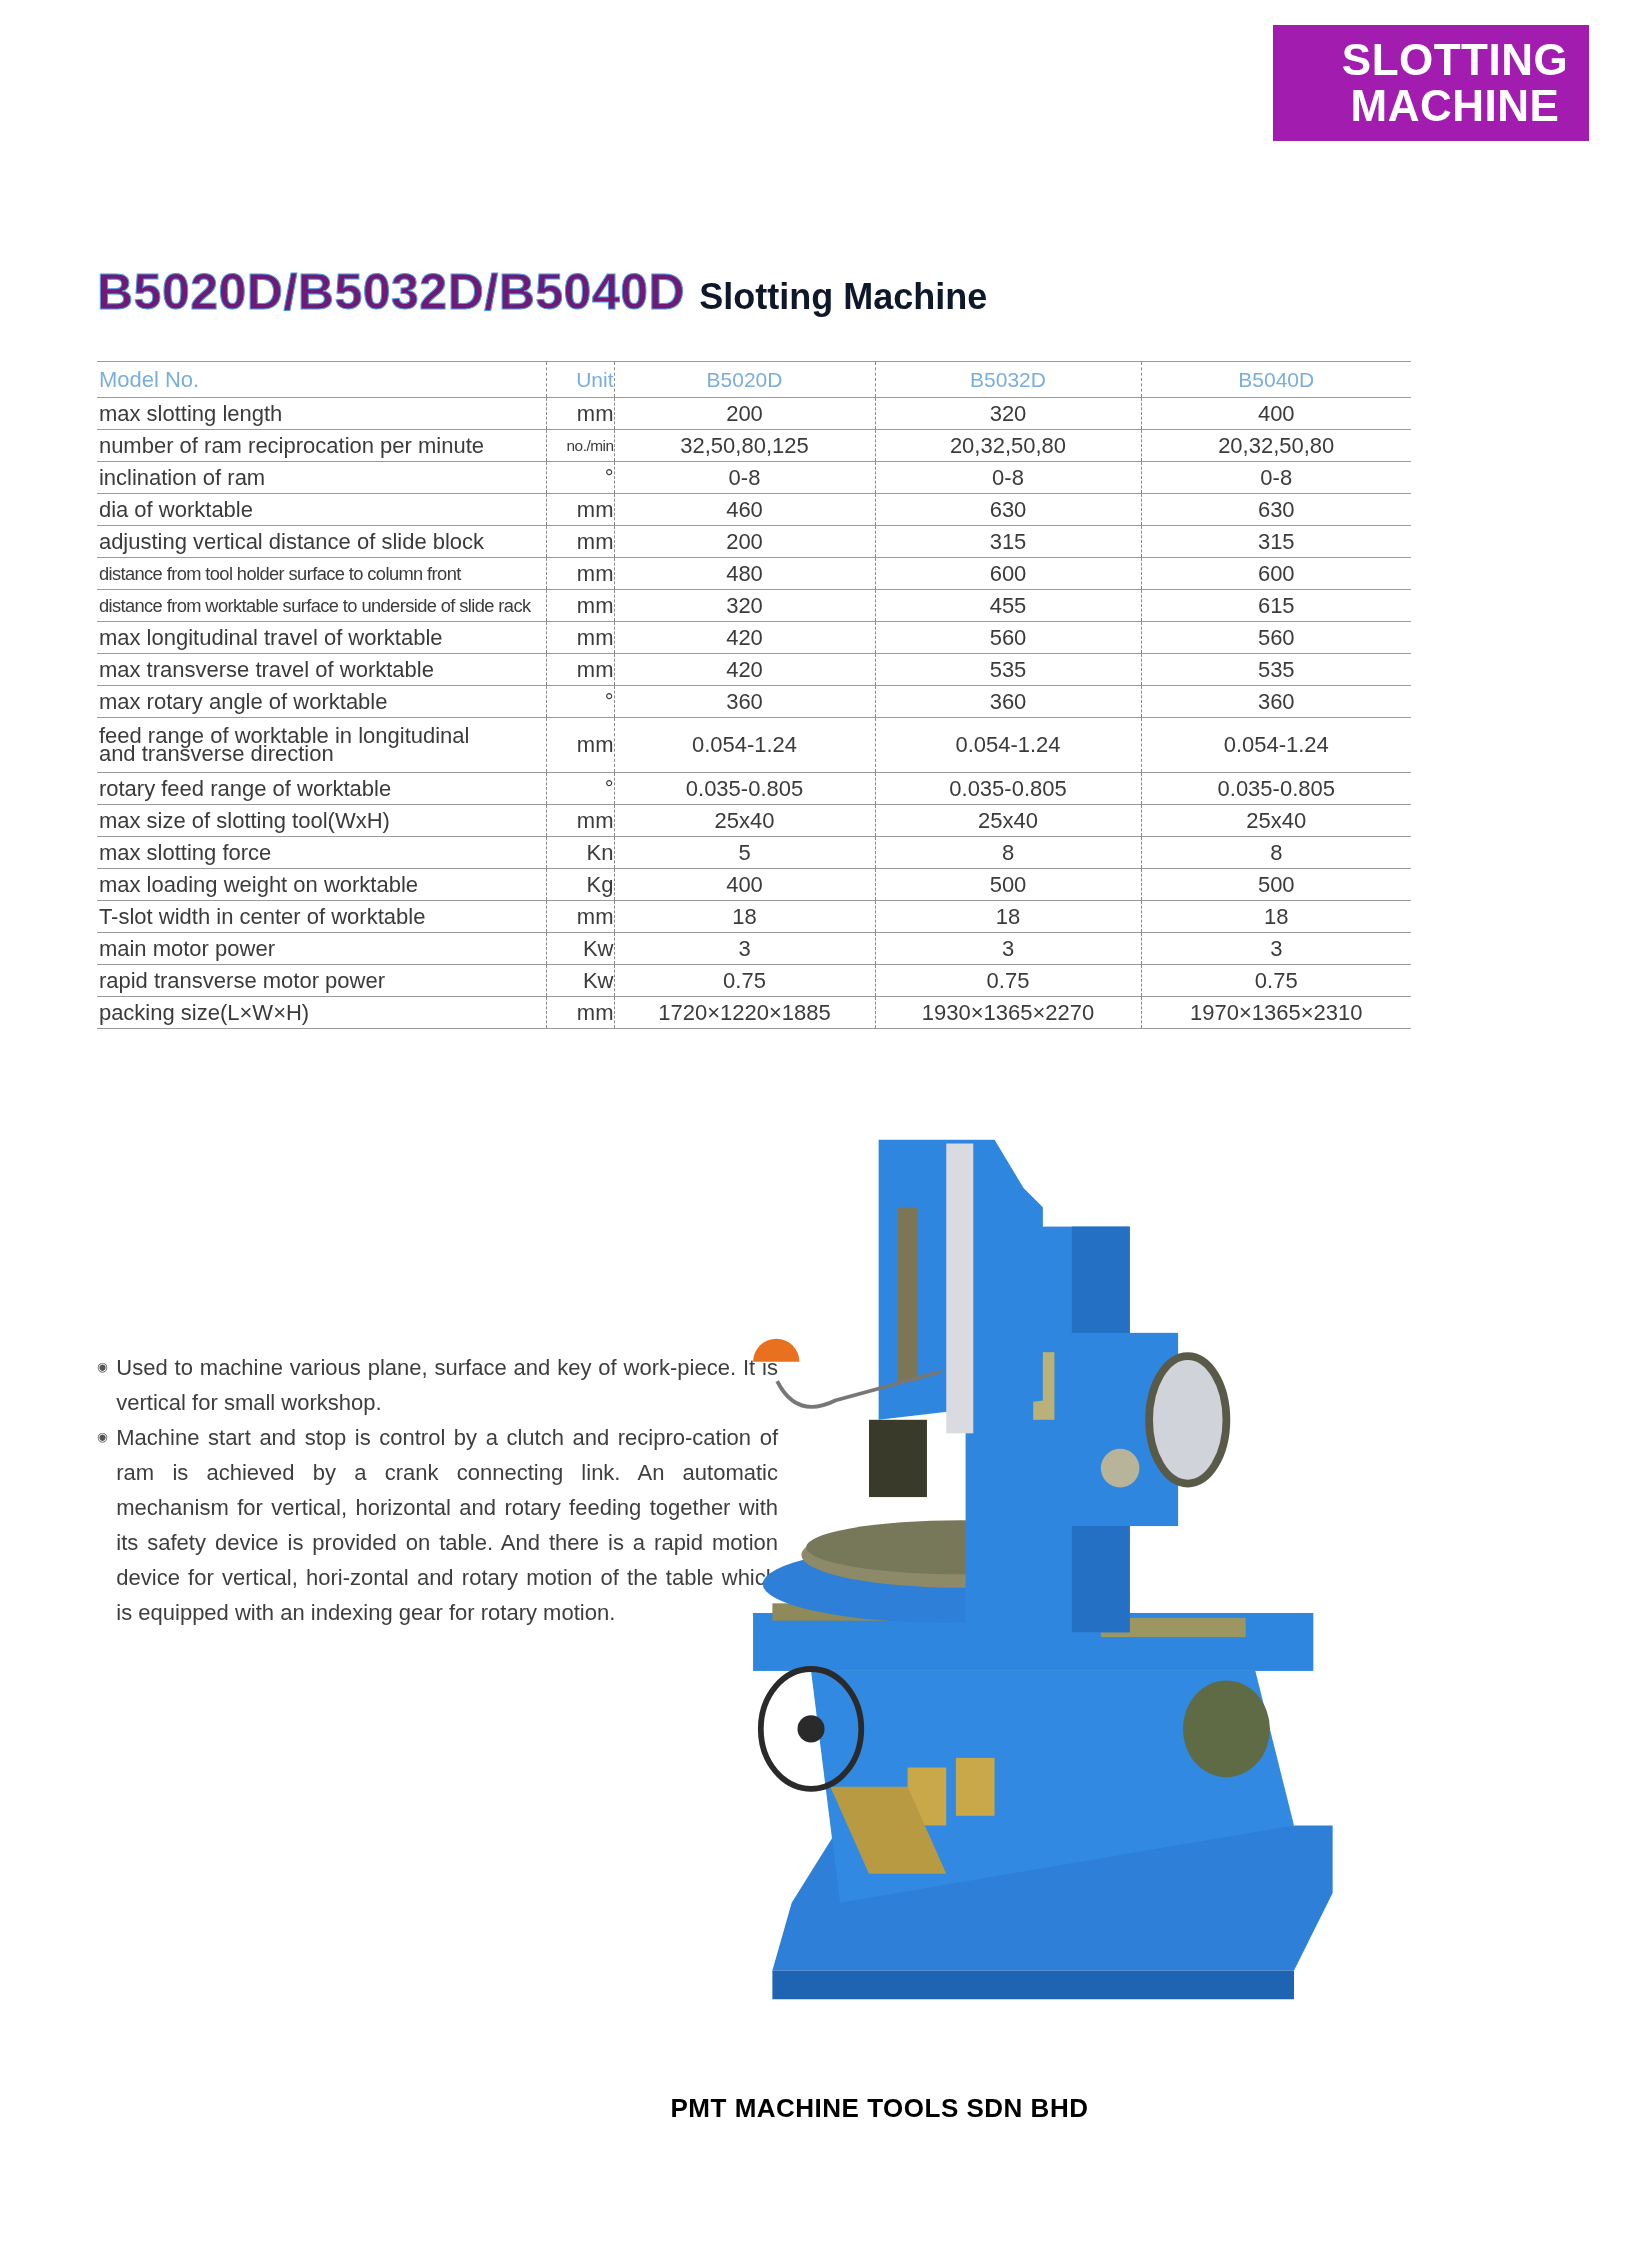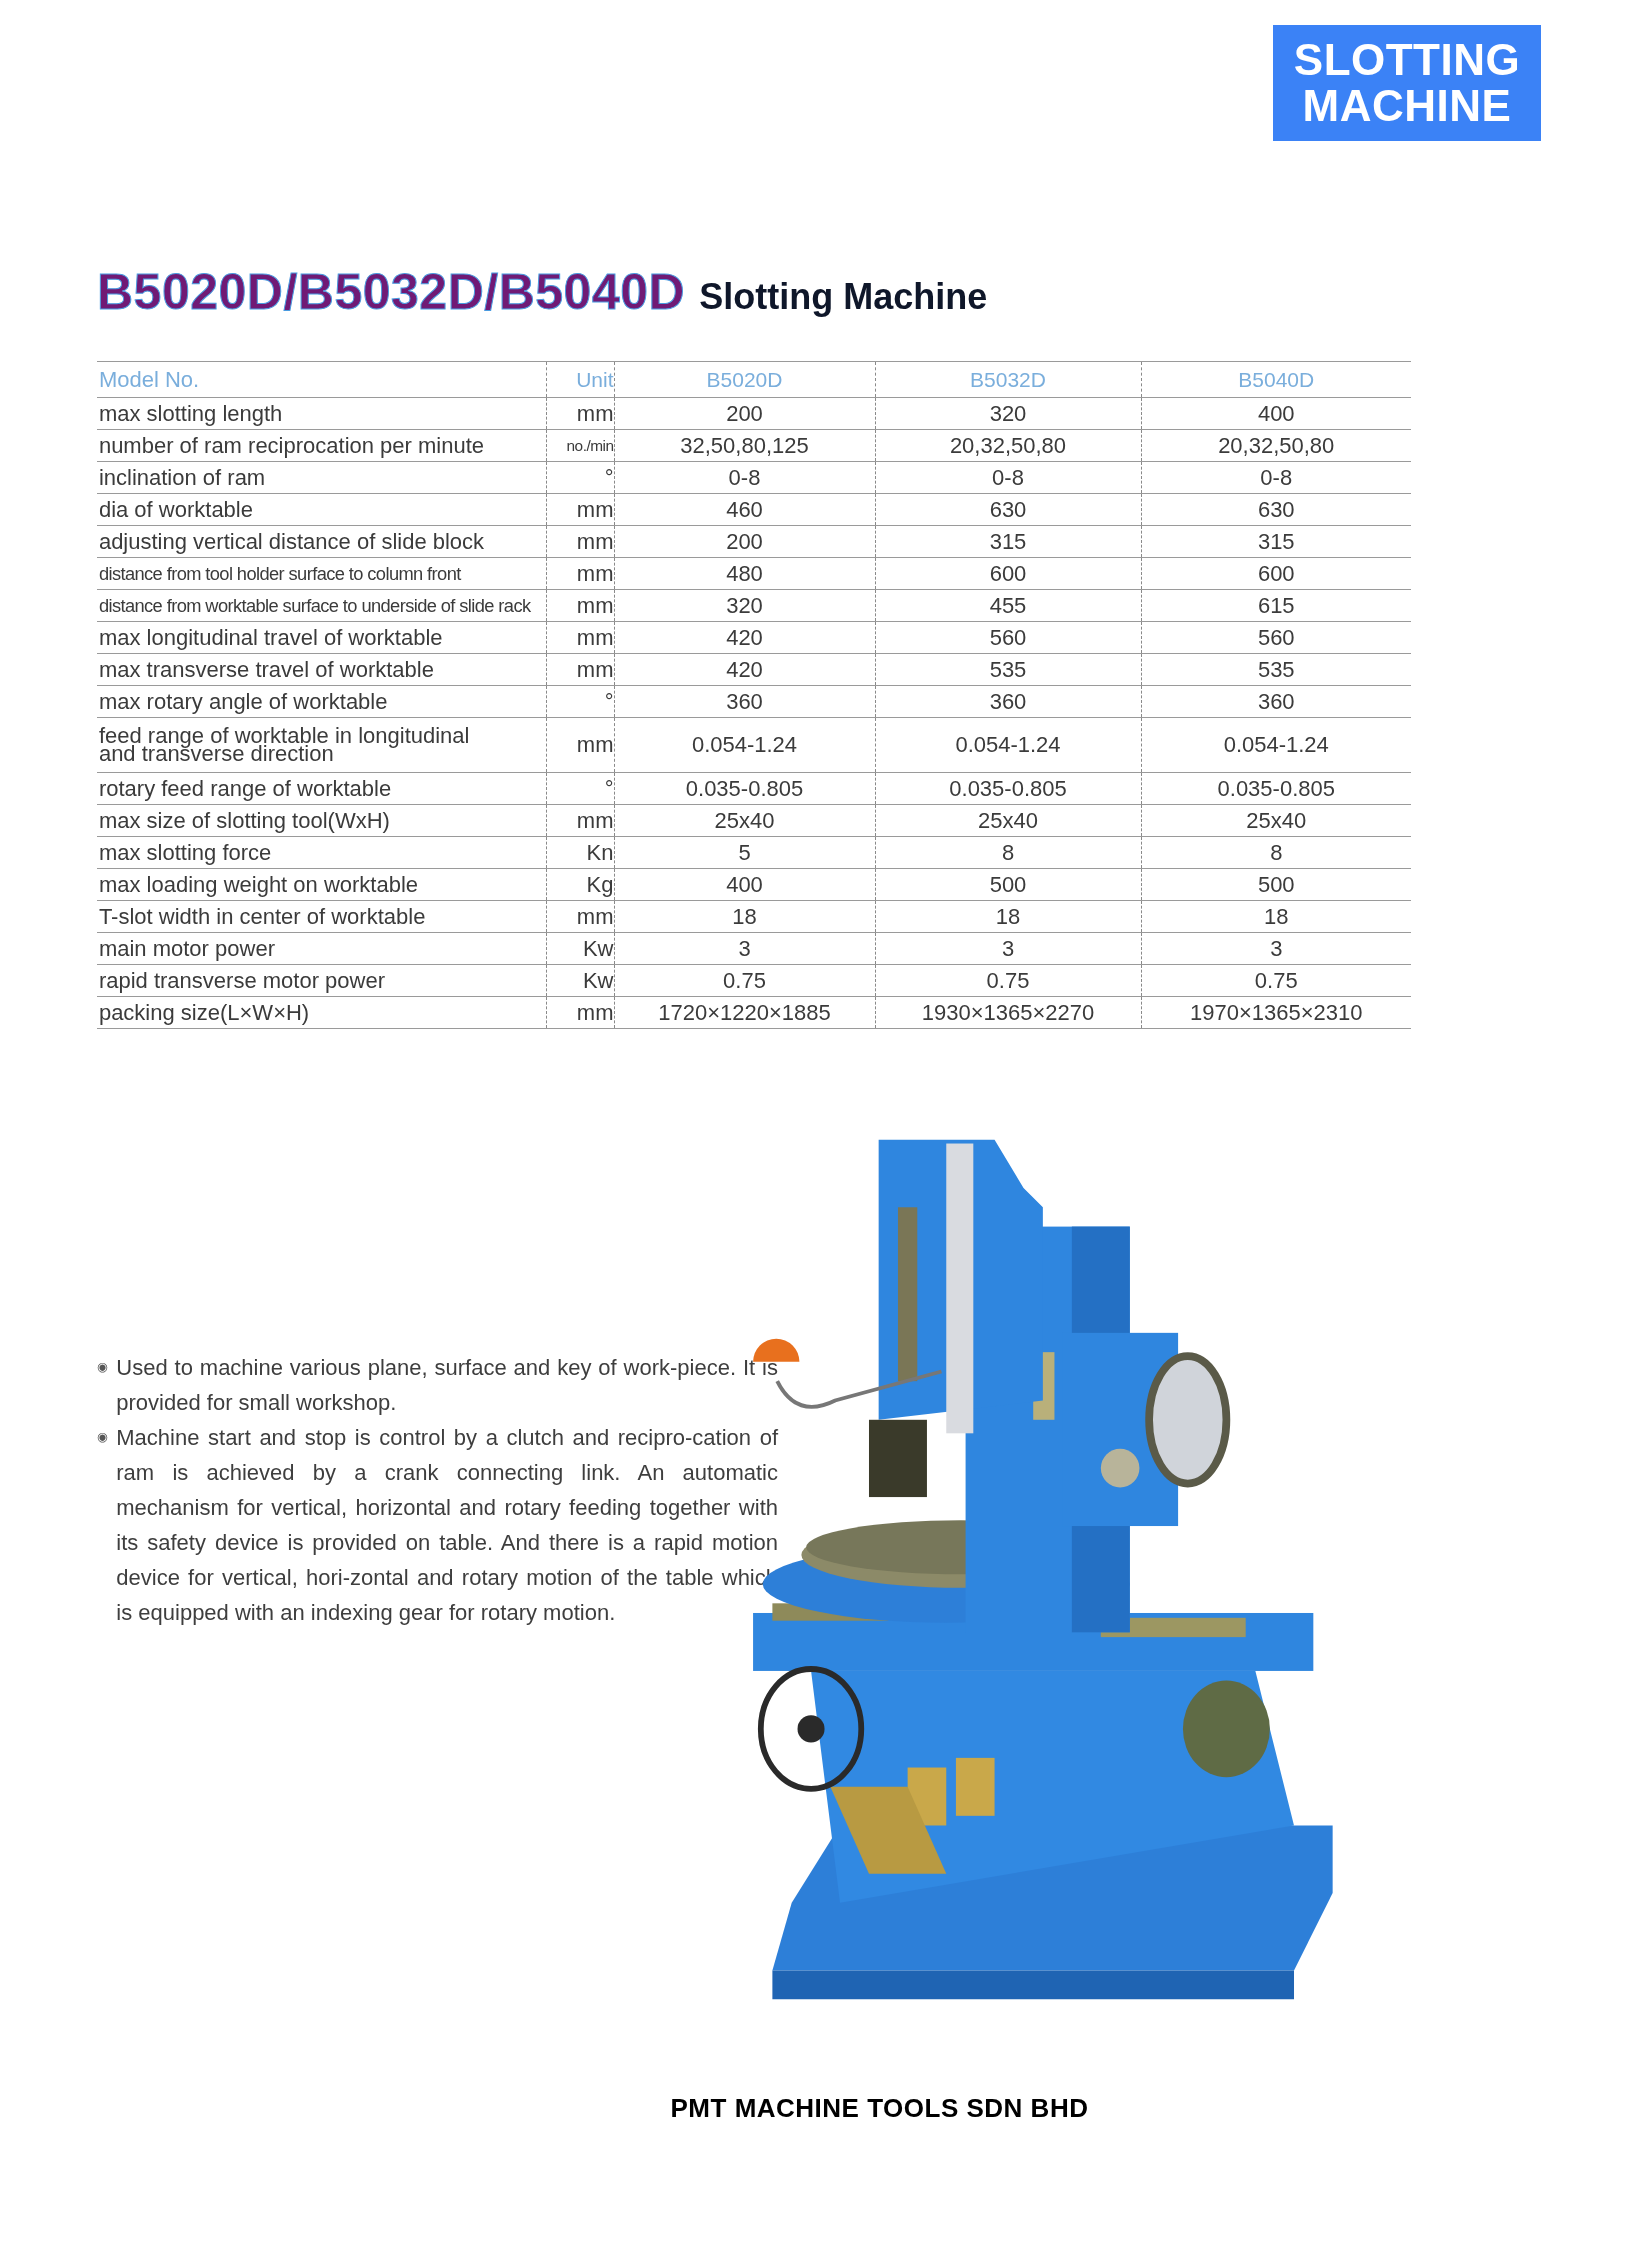--- a/index.html
+++ b/index.html
@@ -1,21 +1,21 @@
 <!DOCTYPE html>
 <html><head>
 <meta charset="utf-8">
 <style>
   html, body { margin: 0; padding: 0; background: #ffffff; }
   body { width: 1641px; height: 2258px; position: relative; overflow: hidden;
          font-family: "Liberation Sans", sans-serif; color: #3a3a3a; }
 
   .corner-badge { position: absolute; left: 1273px; top: 25px; width: 268px; height: 116px;
-    background: #3b82f6; display: flex; flex-direction: column; align-items: center; justify-content: center;
-    color: #ffffff; font-weight: bold; font-size: 44px; line-height: 46px; letter-spacing: 0.5px; }
+    background: #a21caf; display: flex; flex-direction: column; align-items: center; justify-content: center;
+    color: #ffffff; font-weight: bold; font-size: 44px; line-height: 46px; letter-spacing: 0.5px; padding-left: 48px; }
 
   .headline { position: absolute; left: 97px; top: 263px; white-space: nowrap; }
   .headline .models { color: #701a75; font-family: "Liberation Sans", sans-serif; font-weight: bold;
     font-size: 50px; letter-spacing: 0.5px; -webkit-text-stroke: 1px #4a9be0; }
   .headline .subtitle { color: #0f172a; font-weight: bold; font-size: 36px; margin-left: 9.7px; }
 
   table.spec { position: absolute; left: 97px; top: 361px; border-collapse: collapse; table-layout: fixed; width: 1313px; }
   table.spec td { border-top: 1px solid #9a9a9a; border-bottom: 1px solid #9a9a9a; padding: 0; height: 31px;
     font-size: 22px; color: #3b3b3b; white-space: nowrap; }
   table.spec td.param { padding-left: 1.9px; }
@@ -203,21 +203,21 @@
         <td class="val">1720×1220×1885</td>
         <td class="val">1930×1365×2270</td>
         <td class="val">1970×1365×2310</td>
       </tr>
     </tbody>
 </table>
 
 <div class="features">
   <div class="item">
     <span class="bullet">◉</span>
-    <span>Used to machine various plane, surface and key of work-piece. It is provided for small workshop.</span>
+    <span>Used to machine various plane, surface and key of work-piece. It is vertical for small workshop.</span>
   </div>
   <div class="item">
     <span class="bullet">◉</span>
     <span>Machine start and stop is control by a clutch and recipro-cation of ram is achieved by a crank connecting link. An automatic mechanism for vertical, horizontal and rotary feeding together with its safety device is provided on table. And there is a rapid motion device for vertical, hori-zontal and rotary motion of the table which is equipped with an indexing gear for rotary motion.</span>
   </div>
 </div>
 
 <svg class="machine" viewBox="0 0 680 940" xmlns="http://www.w3.org/2000/svg">
 
   <polygon points="20,870 560,870 600,790 600,720 90,720 40,800" fill="#2d7fd8"></polygon>

